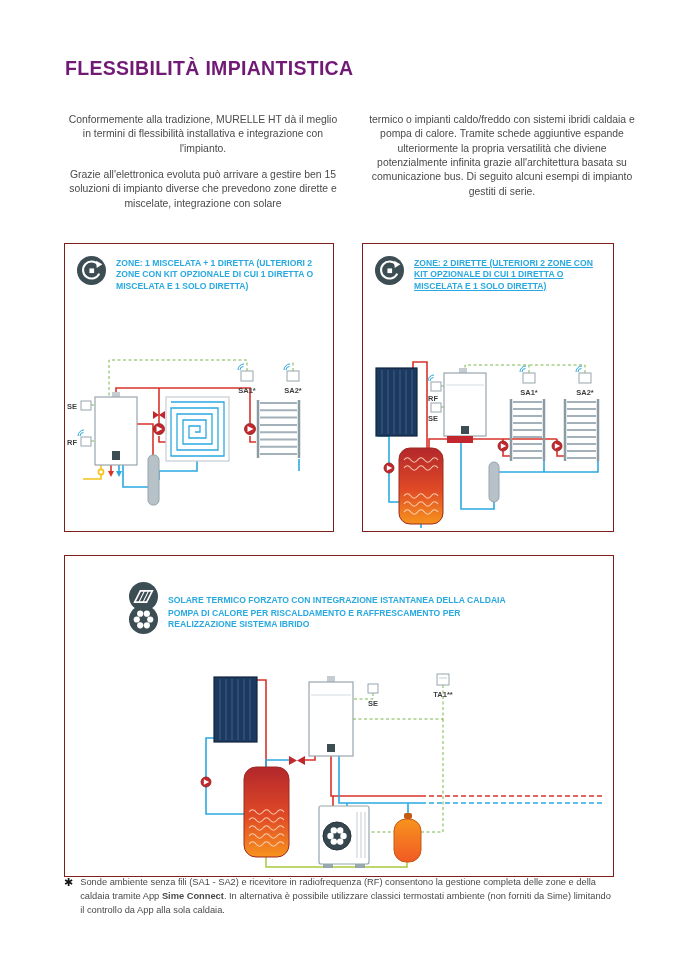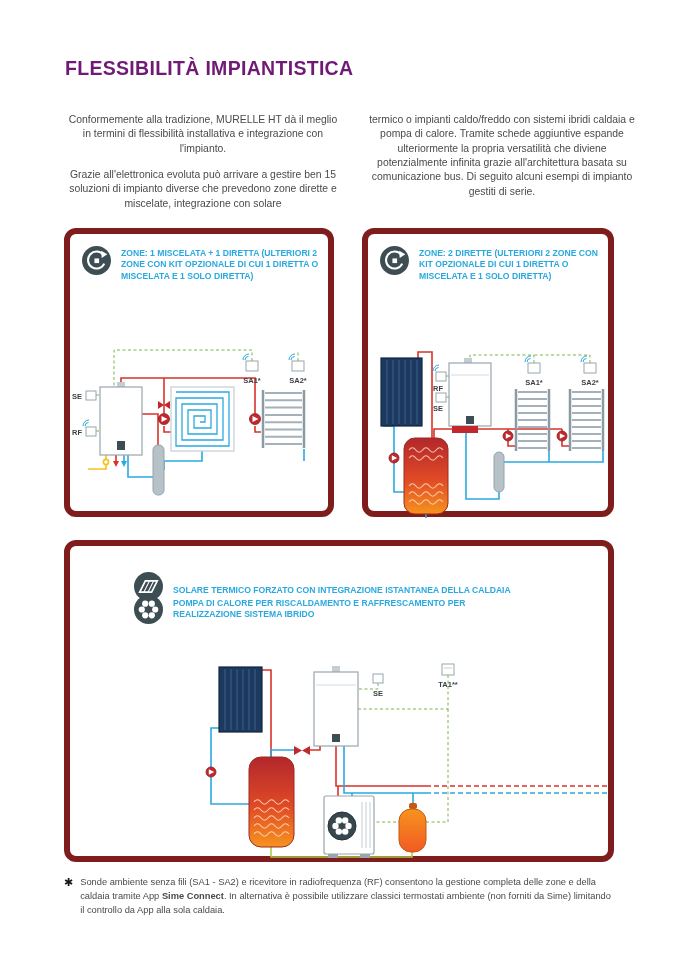--- a/index.html
+++ b/index.html
@@ -7,32 +7,32 @@
   .page { position:relative; width:678px; height:959px; background:#ffffff; margin:0 auto; overflow:hidden; }
 
   .title { position:absolute; left:65px; top:57px; font-size:19.5px; font-weight:bold;
            color:#701a75; letter-spacing:0.3px; }
 
   .intro { position:absolute; top:113px; font-size:10.4px; line-height:1.38; color:#4A4A4C;text-align:center; }
   .intro-left  { left:65px;  width:276px; }
   .intro-right { left:368px; width:268px; }
   .intro p + p { margin-top:12px; }
 
-  .box { position:absolute; background:#fff; border:6px solid #7f1d1d; border-radius:12px; }
+  .box { position:absolute; background:#fff; border:1px solid #7f1d1d; border-radius:0;margin-top:15px; }
   #box1 { left:64px;  top:228px; width:270px; height:289px; }
   #box2 { left:362px; top:228px; width:252px; height:289px; }
   #box3 { left:64px;  top:540px; width:550px; height:322px; }
 
   .badge { position:absolute; display:flex; gap:10px; align-items:flex-start; }
   .badge-icon { width:29px; height:29px; border-radius:50%; background:#3D4D54; flex:0 0 29px;
                 display:flex; align-items:center; justify-content:center; }
   .badge-text { color:#29A9E0; font-weight:bold; font-size:8.6px; line-height:1.32; padding-top:2px; }
 
   #box1 .badge { left:12px; top:12px; }  #box1 .badge-text { width:210px; }
-  #box2 .badge.b1 { left:12px; top:12px; }  #box2 .badge.b1 .badge-text { width:195px; }
+  #box2 .badge.b1 { left:12px; top:12px; }  #box2 .badge.b1 .badge-text { width:195px;text-decoration:underline; }
   #box2 .badge.b2 { left:12px; top:70px; }  #box2 .badge.b2 .badge-text { width:195px; }
   #box3 .badge.b1 { left:64px; top:26px;align-items:center; }  #box3 .badge.b1 .badge-text { width:430px; padding-top:9px; }
   #box3 .badge.b2 { left:64px; top:49px; }  #box3 .badge.b2 .badge-text { width:360px; padding-top:3px; }
 
   svg.diagram { position:absolute; left:0; }
   #d1 { top:108px; } #d2 { top:112px; } #d3 { top:108px; }
   svg .lbl { font-family:"Liberation Sans", sans-serif; font-weight:bold; font-size:7.5px; fill:#3E3E40; }
 
   .footnote { position:absolute; left:64px; top:876px; width:552px; display:flex; gap:7px;
               font-size:9.3px; line-height:1.5; color:#4A4A4C; }

